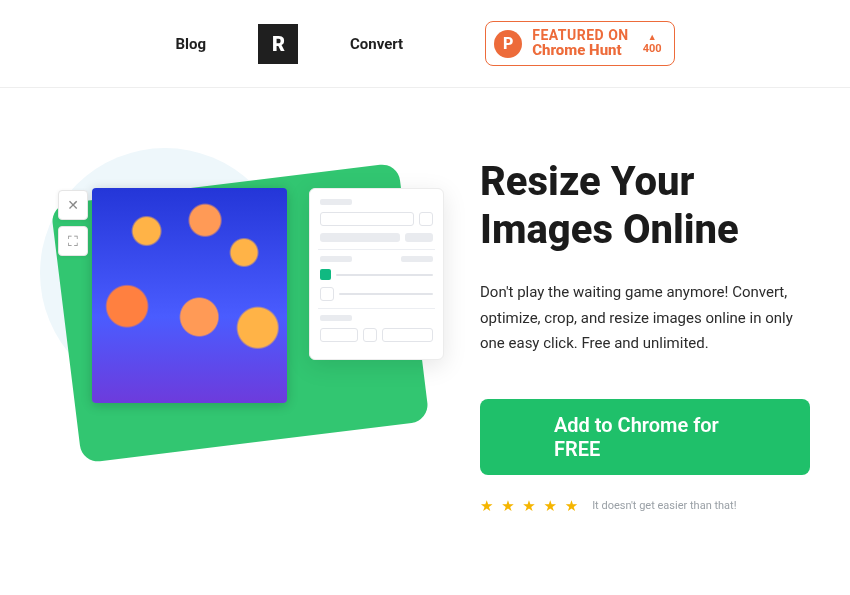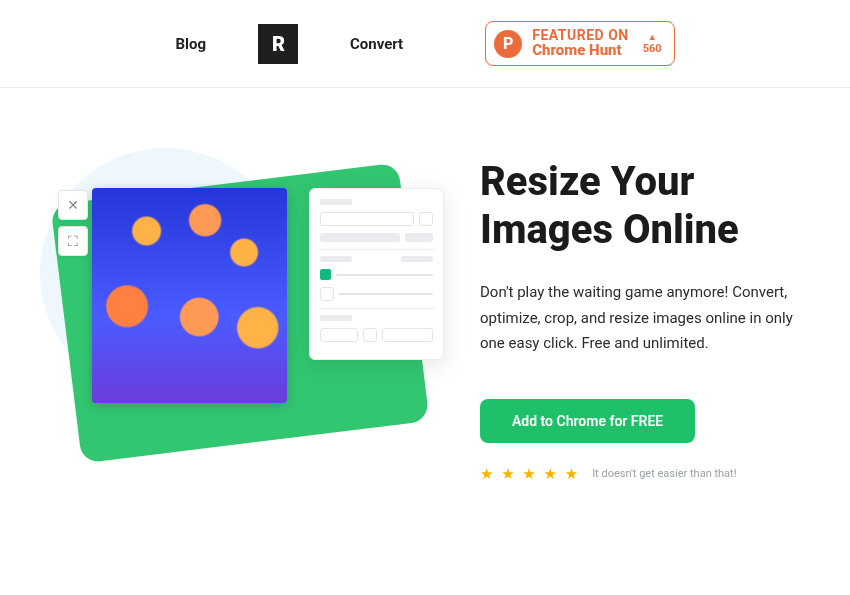--- a/index.html
+++ b/index.html
@@ -158,22 +158,22 @@
     line-height: 1.7;
     color: #2c2c2c;
     max-width: 330px;
     margin-bottom: 42px;
   }
   .cta {
     display: inline-block;
     background: #1fc06a;
     color: #fff;
     font-weight: 600;
-    font-size: 14px;
-    padding: 14px 32px;
+    font-size: 20px;
+    padding: 14px 74px;
     border-radius: 8px;
     cursor: pointer;
     margin-bottom: 22px;
   }
   .rating-row { display: flex; align-items: center; gap: 12px; }
   .stars { color: #f5b500; font-size: 15px; letter-spacing: 2px; }
   .rating-text { font-size: 11px; color: #9aa0a6; }
 </style>
 </head>
 <body>
@@ -184,21 +184,21 @@
   <div class="nav-link">Convert</div>
 
   <div class="ph-badge">
     <div class="ph-circle">P</div>
     <div class="ph-text">
       <span class="ph-top">FEATURED ON</span>
       <span class="ph-main">Chrome Hunt</span>
     </div>
     <div class="ph-right">
       <span class="ph-tri">▲</span>
-      <span class="ph-count">560</span>
+      <span class="ph-count">400</span>
     </div>
   </div>
 </header>
 
 <section class="hero">
   <div class="illus-wrap">
     <div class="bg-circle"></div>
     <div class="green-card"></div>
     <div class="jelly-img"></div>
 

